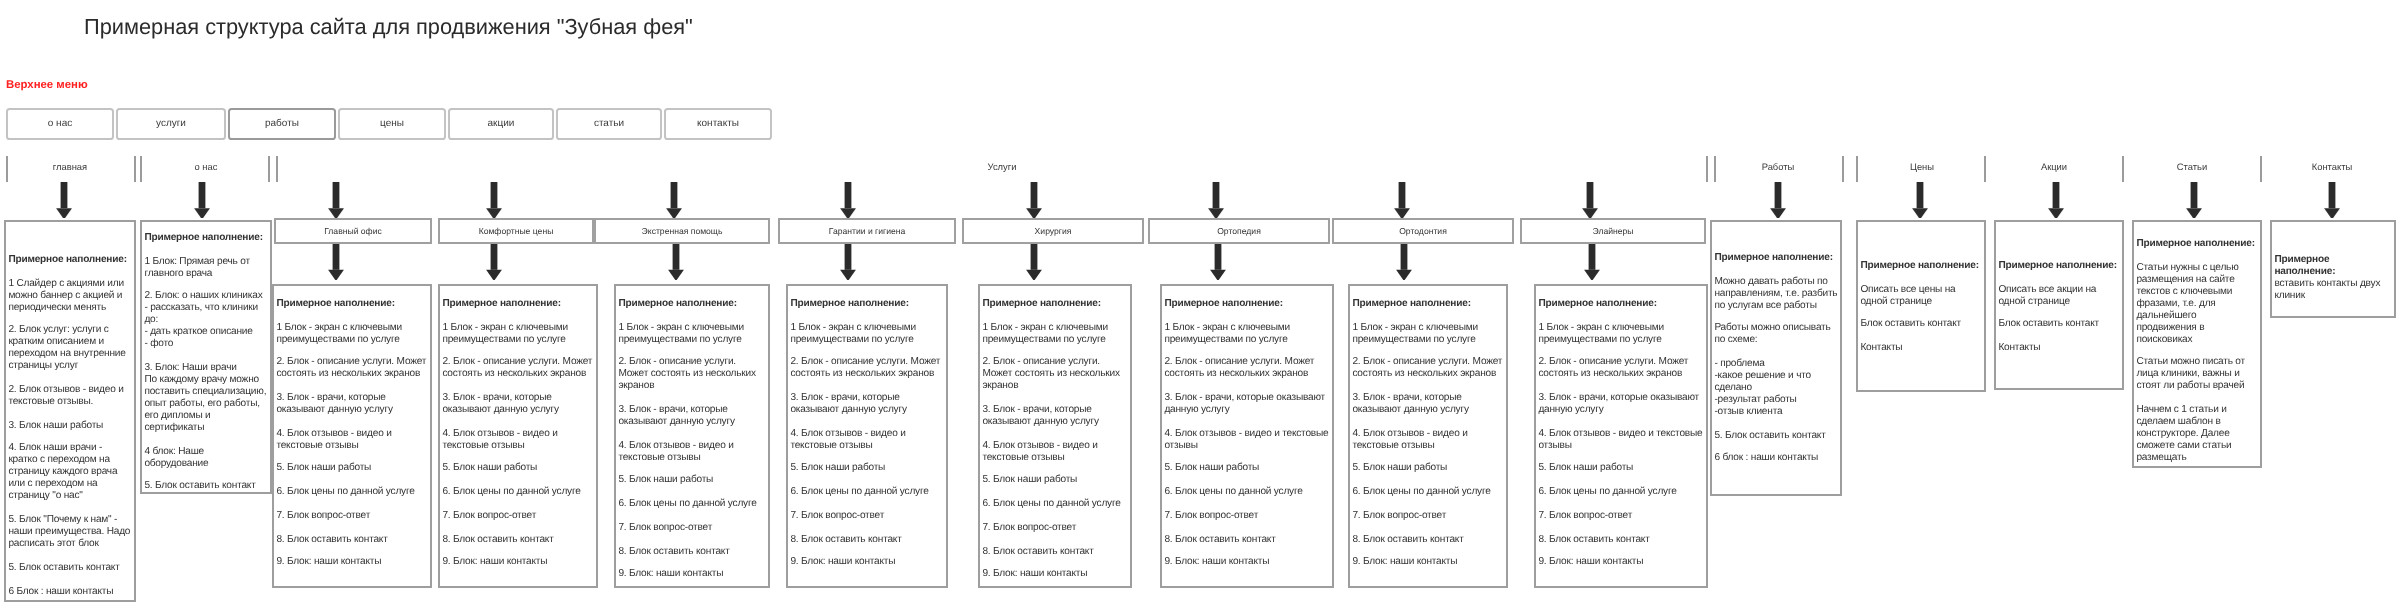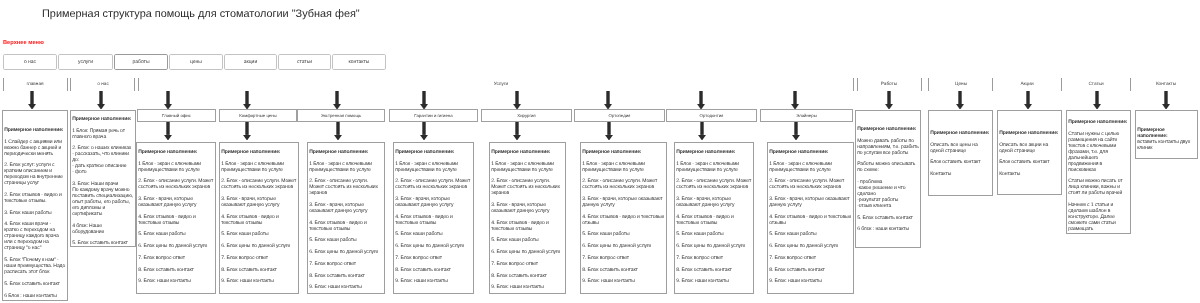--- a/index.html
+++ b/index.html
@@ -21,21 +21,21 @@
      display:flex;align-items:center;justify-content:center;font-size:4.3px;background:#fff;color:#333;}
   .card{position:absolute;border:0.7px solid #9e9e9e;box-sizing:border-box;background:#fff;
      font-size:5.05px;line-height:6.0px;color:#333;overflow:hidden;letter-spacing:-0.1px;}
   .card .h{font-weight:bold;}
   .card .it{white-space:pre-line;}
 </style>
 </head>
 <body>
 
 <div class="stage">
-  <div id="title">Примерная структура помощь для стоматологии "Зубная фея"</div>
+  <div id="title">Примерная структура сайта для продвижения "Зубная фея"</div>
   <div id="topmenu">Верхнее меню</div>
   <div id="layers">
       <div class="navbox" style="left: 3px; width: 54px;">
         <span>о нас</span>
       </div>
       <div class="navbox" style="left: 58px; width: 55px;">
         <span>услуги</span>
       </div>
       <div class="navbox active" style="left: 114px; width: 54px;">
         <span>работы</span>

